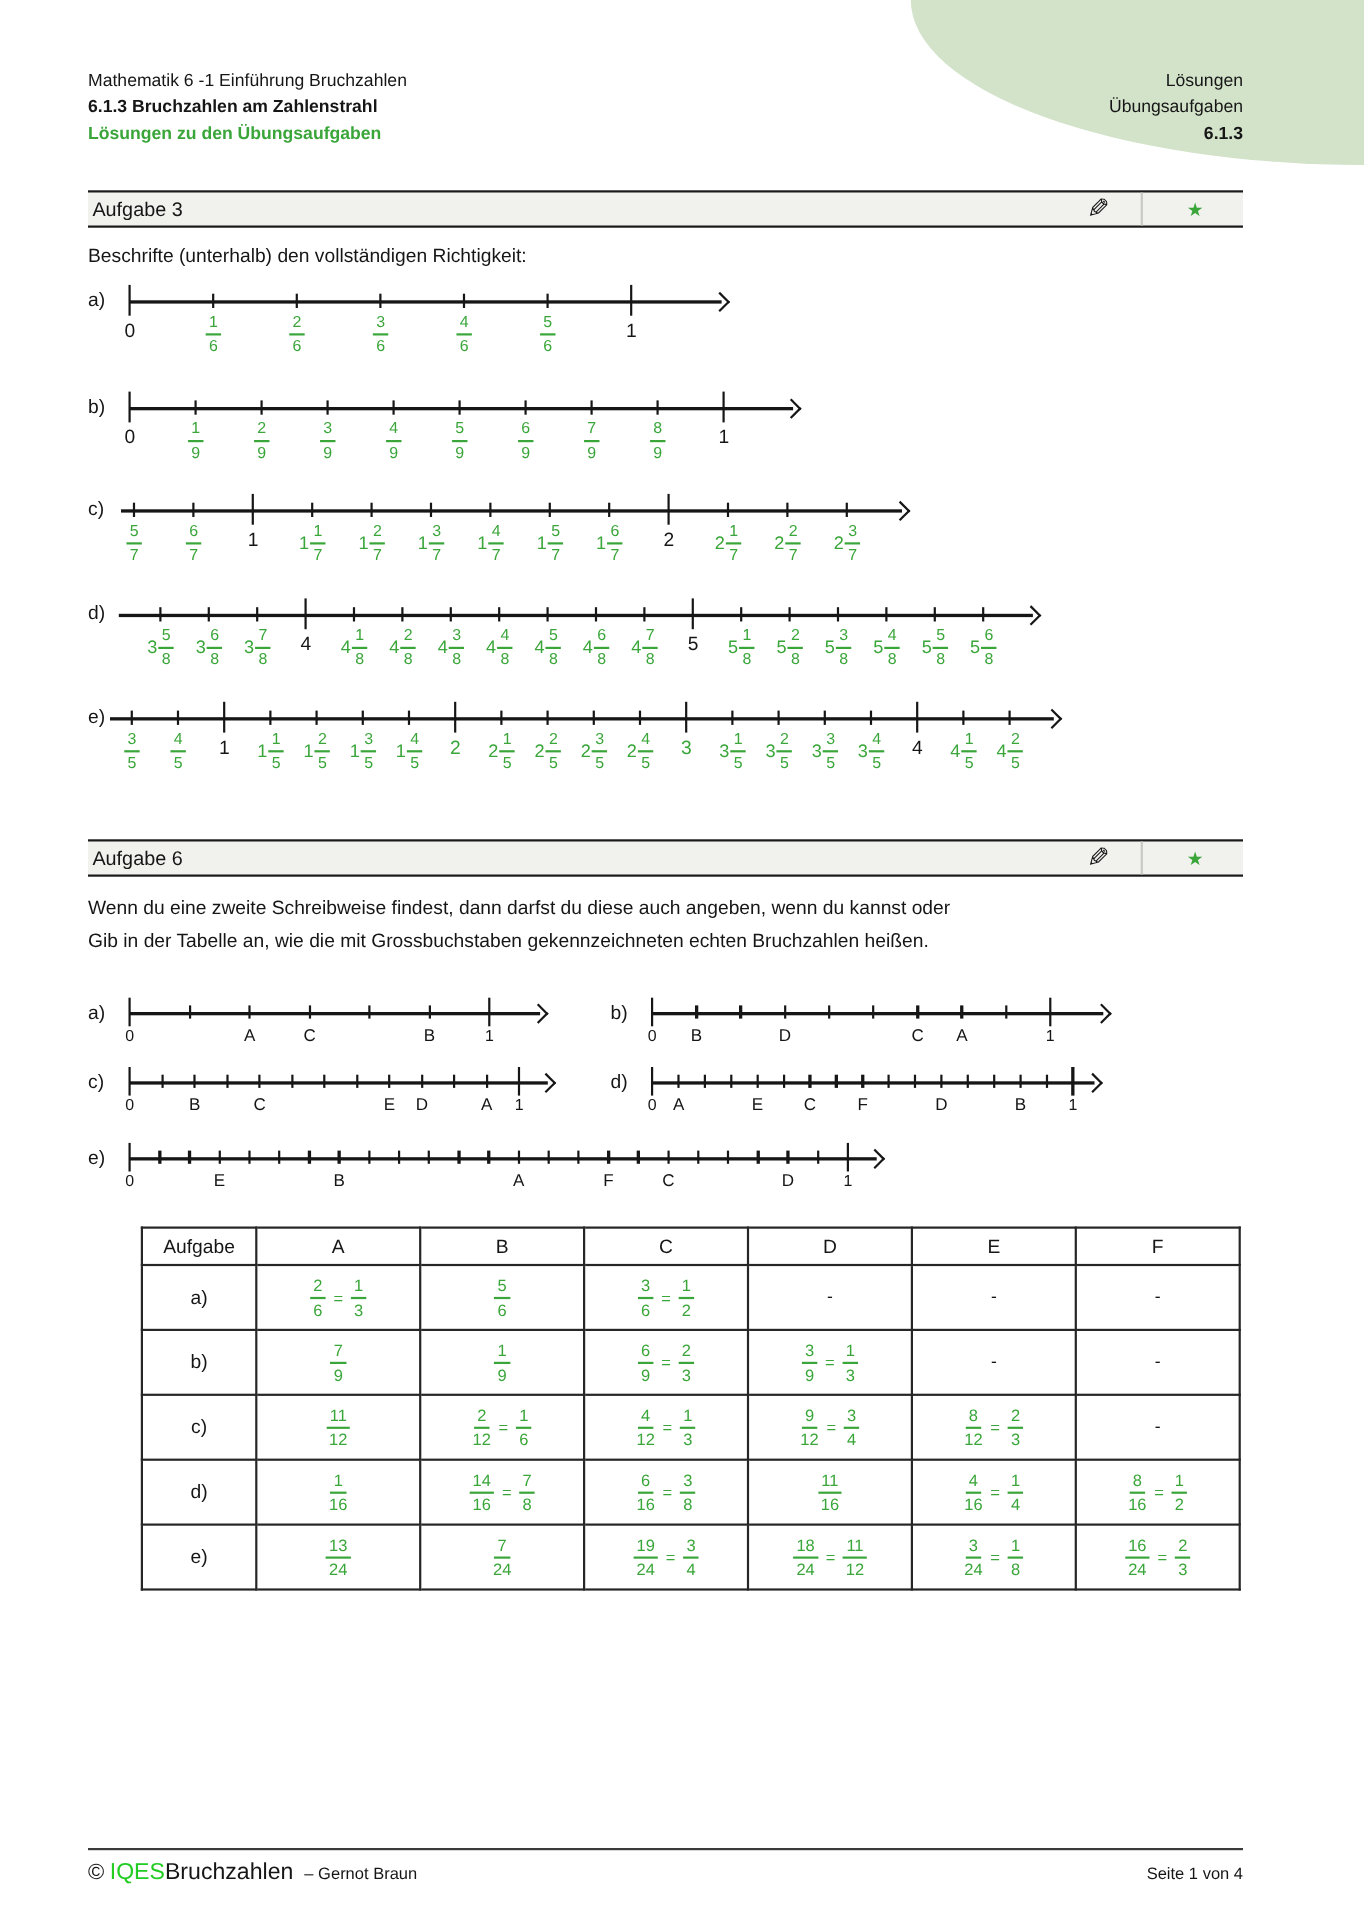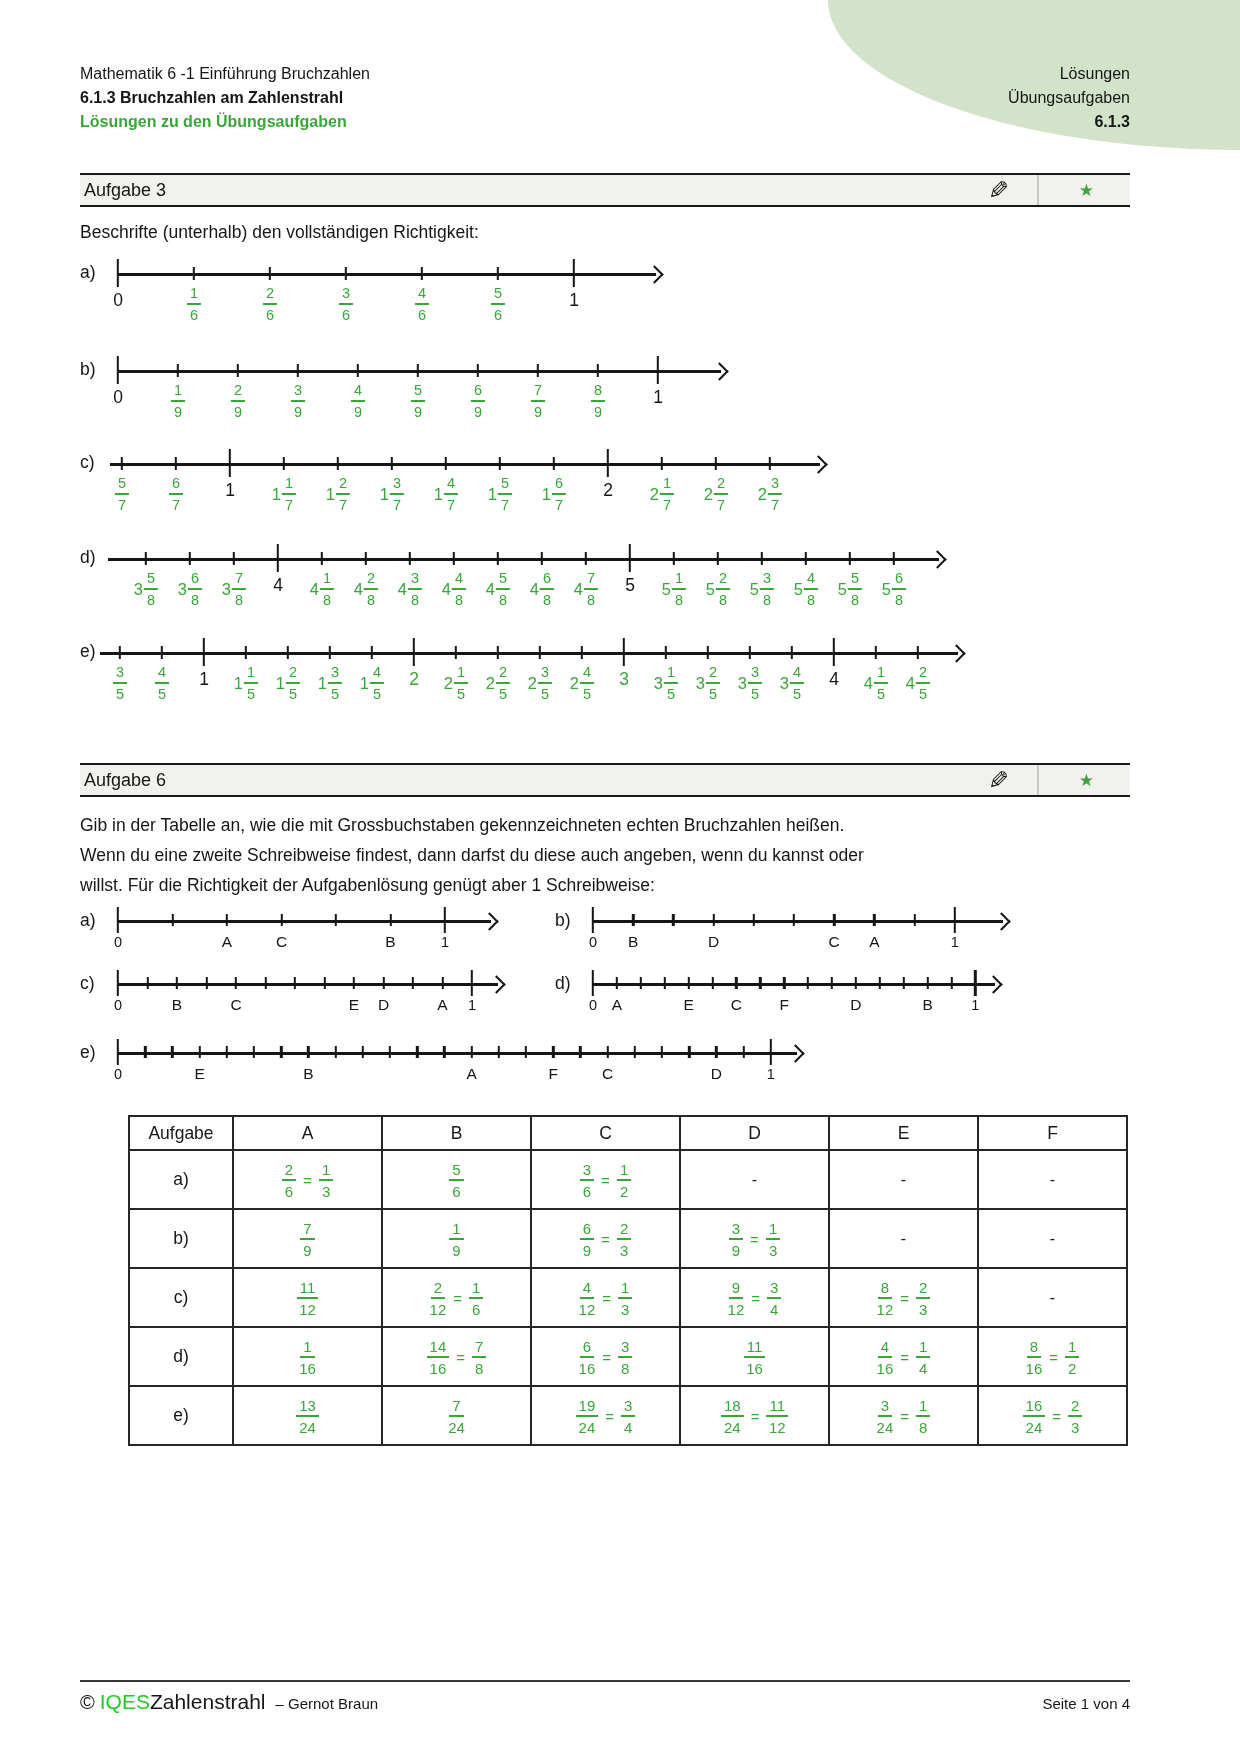--- a/index.html
+++ b/index.html
@@ -595,23 +595,22 @@
 
 <div class="taskbar" id="bar2">
   <span class="tb-title">Aufgabe 6</span>
   <span class="tb-right">
     <span class="pencil">✎</span>
     <span class="tb-sep"></span>
     <span class="star">★</span>
   </span>
 </div>
 <div class="instr" id="instr2">
+  <div>Wenn du eine zweite Schreibweise findest, dann darfst du diese auch angeben, wenn du kannst oder</div>
   <div>Gib in der Tabelle an, wie die mit Grossbuchstaben gekennzeichneten echten Bruchzahlen heißen.</div>
-  <div>Wenn du eine zweite Schreibweise findest, dann darfst du diese auch angeben, wenn du kannst oder</div>
-  <div>willst. Für die Richtigkeit der Aufgabenlösung genügt aber 1 Schreibweise:</div>
 </div>
 
 <div class="ll" style="top:904px;left:80px">
     <span class="ll-name">a)</span>
     <div class="area" style="left: 38px;">
       <div class="line" style="top: 16px; width: 373px;"></div>
       <div class="chev" style="left: 365px; top: 10.7px;"></div>
       <div class="tick" style="left: 0px; top: 3px; height: 26px;"></div>
       <div class="tick" style="left: 54.5px; top: 10px; height: 12px;"></div>
       <div class="tick" style="left: 109px; top: 10px; height: 12px;"></div>
@@ -1016,16 +1015,16 @@
             </span>
           </span></td>
       </tr>
     </tbody>
 </table>
 
 <div class="footrule"></div>
 <div class="footer">
   <span class="copy">©</span>
   <span class="iqes">IQES</span>
-  <span class="lern">Zahlenstrahl</span>
+  <span class="lern">Bruchzahlen</span>
   <span class="author">– Gernot Braun</span>
   <span class="pageno">Seite 1 von 4</span>
 </div>
 
 </body></html>

